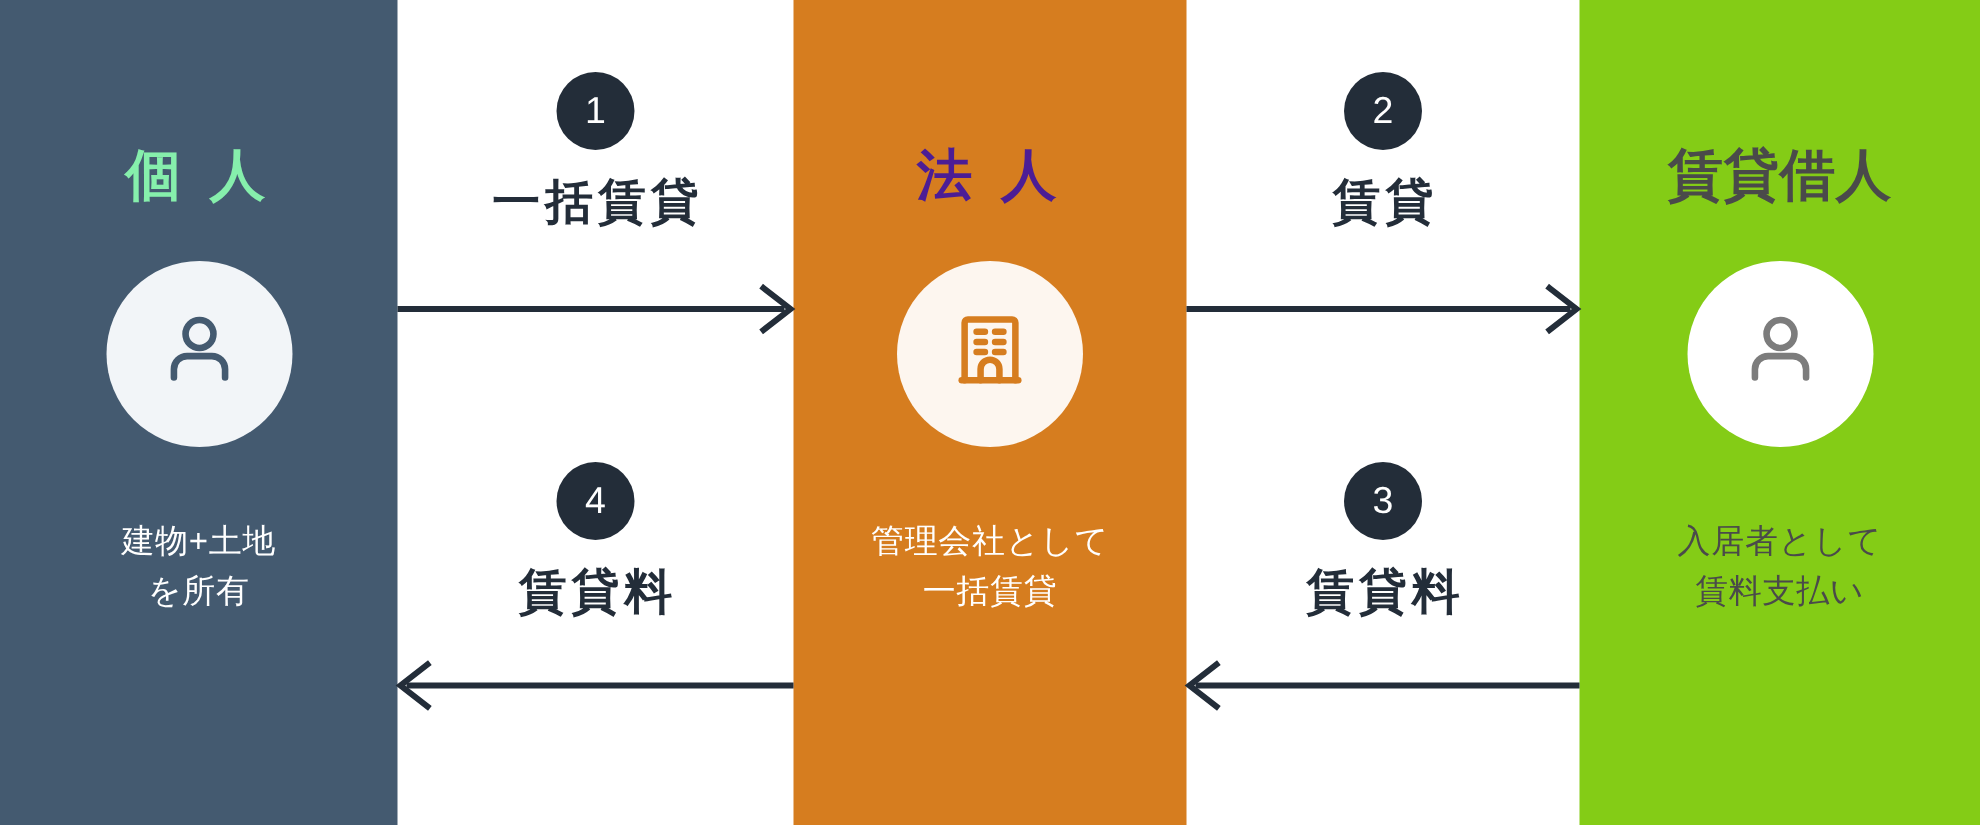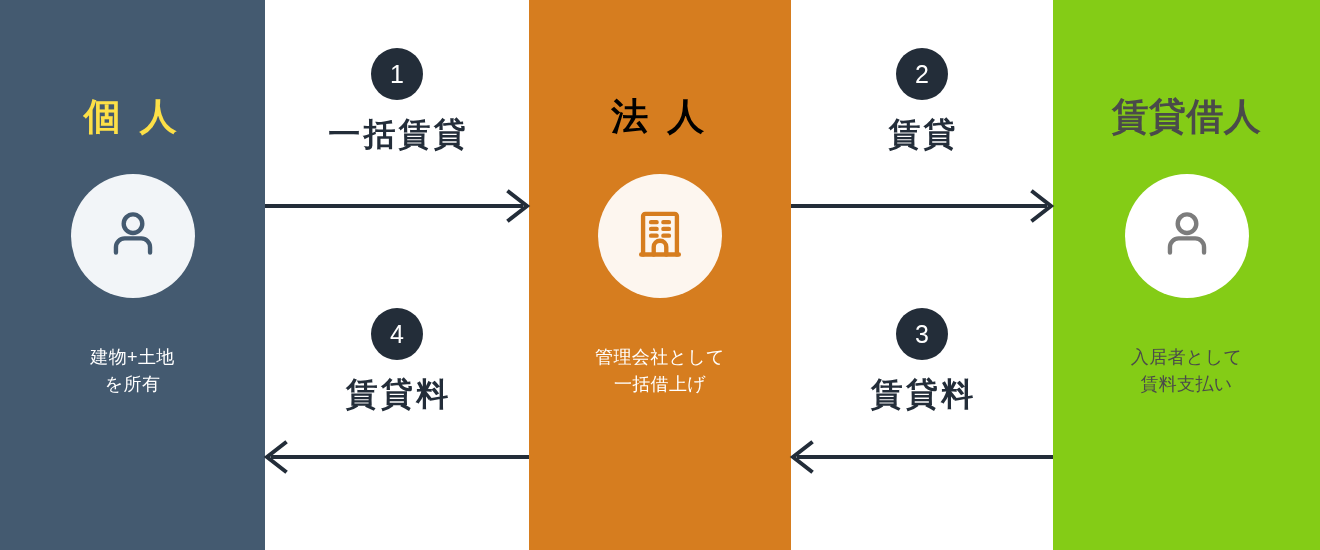--- a/index.html
+++ b/index.html
@@ -34,40 +34,40 @@
   .panel-company    { left: 529px; width: 262px; background: #d67d1f; }
   .panel-tenant     { left: 1053px;width: 267px; background: #84cc16; }
 
   .panel-title {
     margin-top: 96px;
     font-size: 37px;
     font-weight: 700;
     line-height: 1.15;
     white-space: nowrap;
   }
-  .panel-individual .panel-title { color: #fde047; letter-spacing: 0.12em; text-align: right; }
-  .panel-company    .panel-title { color: #000000; letter-spacing: 0.12em; }
+  .panel-individual .panel-title { color: #86efac; letter-spacing: 0.12em; text-align: right; }
+  .panel-company    .panel-title { color: #4c1d95; letter-spacing: 0.12em; }
   .panel-tenant     .panel-title { color: #4a4a4a; letter-spacing: 0.01em; }
 
   .avatar-circle {
     margin-top: 35px;
     width: 124px;
     height: 124px;
     border-radius: 50%;
     display: flex;
     align-items: center;
     justify-content: center;
   }
   .panel-individual .avatar-circle { background: #f2f5f8; }
   .panel-company    .avatar-circle { background: #fdf6ef; }
   .panel-tenant     .avatar-circle { background: #ffffff; }
 
   .panel-caption {
     margin-top: 46px;
-    font-size: 18px;
+    font-size: 22px;
     line-height: 1.5;
     text-align: center;
     white-space: pre-line;
     letter-spacing: 0.02em;
   }
   .panel-individual .panel-caption { color: #ffffff; }
   .panel-company    .panel-caption { color: #ffffff; }
   .panel-tenant     .panel-caption { color: #4a4a4a; text-align: center; }
 
   
@@ -163,21 +163,21 @@
           <path d="M4.2 20.5h15.6"></path>
           <path d="M9.4 20.5v-3.1a2.6 2.6 0 0 1 5.2 0v3.1"></path>
           <path d="M8.3 7.1h2.3M13.4 7.1h2.3"></path>
           <path d="M8.3 9.9h2.3M13.4 9.9h2.3"></path>
           <path d="M8.3 12.7h2.3M13.4 12.7h2.3"></path>
         </svg>
       </span>
     </div>
 
     <div class="panel-caption">管理会社として
-一括借上げ</div>
+一括賃貸</div>
   </div>
 
   <div class="panel panel-tenant">
     <div class="panel-title">賃貸借人</div>
 
     <div class="avatar-circle">
       <span>
         <svg width="62" height="62" viewBox="0 0 24 24" fill="none" stroke="#7c7c7c" stroke-width="1.7" stroke-linecap="round" stroke-linejoin="round">
           <circle cx="12" cy="8" r="3.6"></circle>
           <path d="M5.4 19.2v-2.1a3.4 3.4 0 0 1 3.4-3.4h6.4a3.4 3.4 0 0 1 3.4 3.4v2.1"></path>

